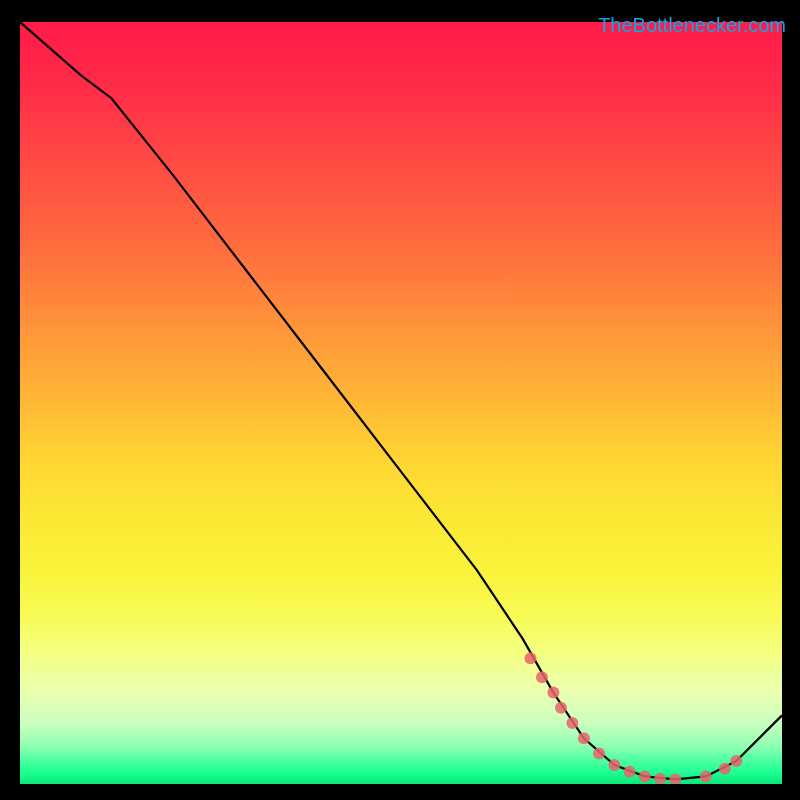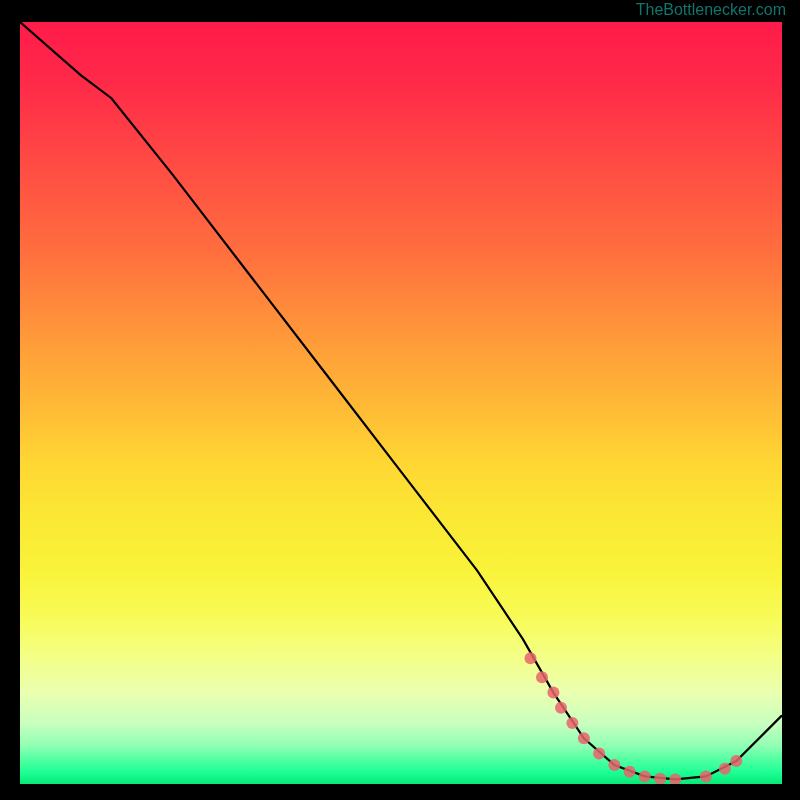--- a/index.html
+++ b/index.html
@@ -5,24 +5,24 @@
   * { margin: 0; padding: 0; box-sizing: border-box; }
   body {
     width: 800px;
     height: 800px;
     background: #000;
     position: relative;
     font-family: Arial, sans-serif;
   }
   .watermark {
     position: absolute;
-    top: 1px;
+    top: 14px;
     right: 14px;
-    color: #0f766e;
-    font-size: 16px;
+    color: #0ea5e9;
+    font-size: 20px;
     font-weight: 500;
     z-index: 10;
   }
   .plot-area {
     position: absolute;
     left: 20px;
     top: 22px;
     width: 762px;
     height: 762px;
   }

